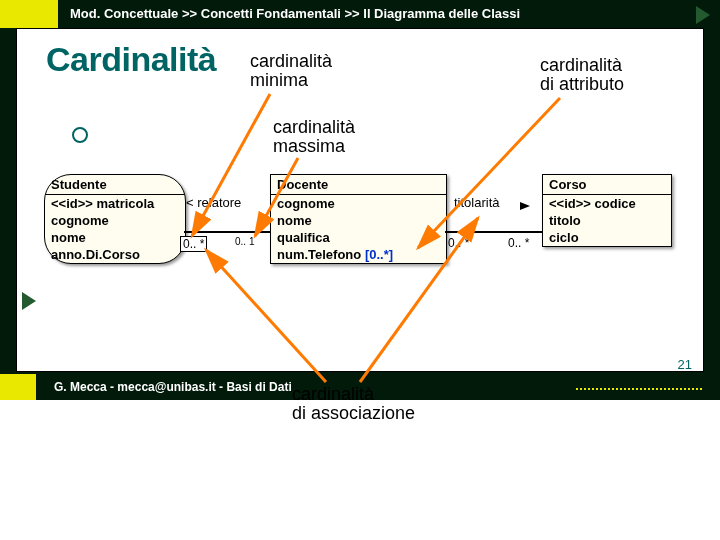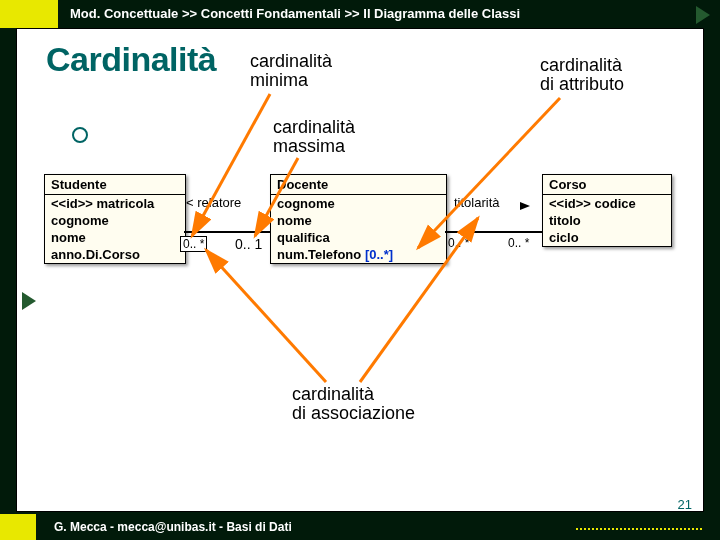--- a/index.html
+++ b/index.html
@@ -1,44 +1,44 @@
 <!DOCTYPE html>
 <html><head>
 <meta charset="utf-8">
 <style>
   html,body{margin:0;padding:0;width:720px;height:540px;font-family:Arial,Helvetica,sans-serif;background:#fff;}
-  .stage{position:relative;width:720px;height:540px;background:#011a0a;}
+  .stage{position:relative;width:720px;height:400px;background:#011a0a;}
   .yellow-slab{position:absolute;top:0;left:0;width:58px;height:28px;background:#e8e800;z-index:2;}
   .breadcrumb{position:absolute;top:6px;left:70px;right:40px;color:#fff;font-size:13px;font-weight:bold;z-index:2;}
   .white-area{position:absolute;top:28px;left:16px;right:16px;bottom:28px;background:#fff;border:1px solid #000;}
   .tri{position:absolute;width:0;height:0;border-top:9px solid transparent;border-bottom:9px solid transparent;border-left:14px solid #245a2f;z-index:5;}
   .tri-top{top:6px;right:10px;}
   .tri-left{top:292px;left:22px;}
   .title{position:absolute;top:40px;left:46px;font-size:34px;font-weight:bold;font-family:"Trebuchet MS",Verdana,sans-serif;color:#006464;letter-spacing:-0.5px;}
   .label{position:absolute;font-size:18px;color:#000;line-height:1.05;}
   .card-min{top:52px;left:250px;}
   .card-attr{top:56px;left:540px;}
   .card-max{top:118px;left:273px;}
   .card-assoc{top:385px;left:292px;}
   .esempi{position:absolute;top:120px;left:72px;font-size:24px;font-family:"Trebuchet MS",Verdana,sans-serif;color:#006464;}
   .esempi .bullet{display:inline-block;width:12px;height:12px;border:2px solid #006464;border-radius:50%;position:relative;top:1px;margin-right:6px;}
   .classbox{position:absolute;background:#fffdf0;border:1px solid #000;font-size:13px;box-shadow:2px 2px 3px rgba(0,0,0,0.4);}
   .classbox .ctitle{font-weight:bold;padding:2px 6px;border-bottom:1px solid #000;}
   .classbox .attr{padding:1px 6px;white-space:nowrap;font-weight:bold;}
   .classbox .mult{color:#0030cc;}
-  .studente{top:174px;left:44px;width:140px;}
+  .studente{top:174px;left:44px;width:140px;border-radius:27px;}
   .docente{top:174px;left:270px;width:175px;}
   .corso{top:174px;left:542px;width:128px;}
   svg.arrows{position:absolute;top:0;left:0;width:720px;height:540px;pointer-events:none;z-index:4;}
   .assoc-line{stroke:#000;stroke-width:2;fill:none;}
   .assoc-text{position:absolute;font-size:13px;color:#000;z-index:3;}
   .rel-relat{top:195px;left:186px;}
   .rel-titol{top:195px;left:454px;}
   .m-stu{top:236px;left:180px;font-size:12px;border:1px solid #000;padding:0 2px;background:#fff;}
-  .m-doc-l{top:236px;left:235px;font-size:14px;}
+  .m-doc-l{top:236px;left:235px;font-size:10px;}
   .m-doc-r{top:236px;left:448px;font-size:12px;}
   .m-cor{top:236px;left:508px;font-size:12px;}
   .footer-img{position:absolute;bottom:0px;left:0px;width:36px;height:26px;background:#e8e800;z-index:3;}
   .footer-bar{position:absolute;bottom:0;left:0;right:0;height:26px;background:#011a0a;}
   .footer-text{position:absolute;bottom:6px;left:54px;color:#fff;font-size:12px;font-weight:bold;z-index:3;}
   .pagenum{position:absolute;bottom:28px;right:28px;color:#006464;font-size:13px;text-align:center;}
   .yellow-dash{position:absolute;bottom:10px;right:18px;width:126px;border-top:2px dotted #e8e800;z-index:3;}
 </style>
 </head>
 <body>

